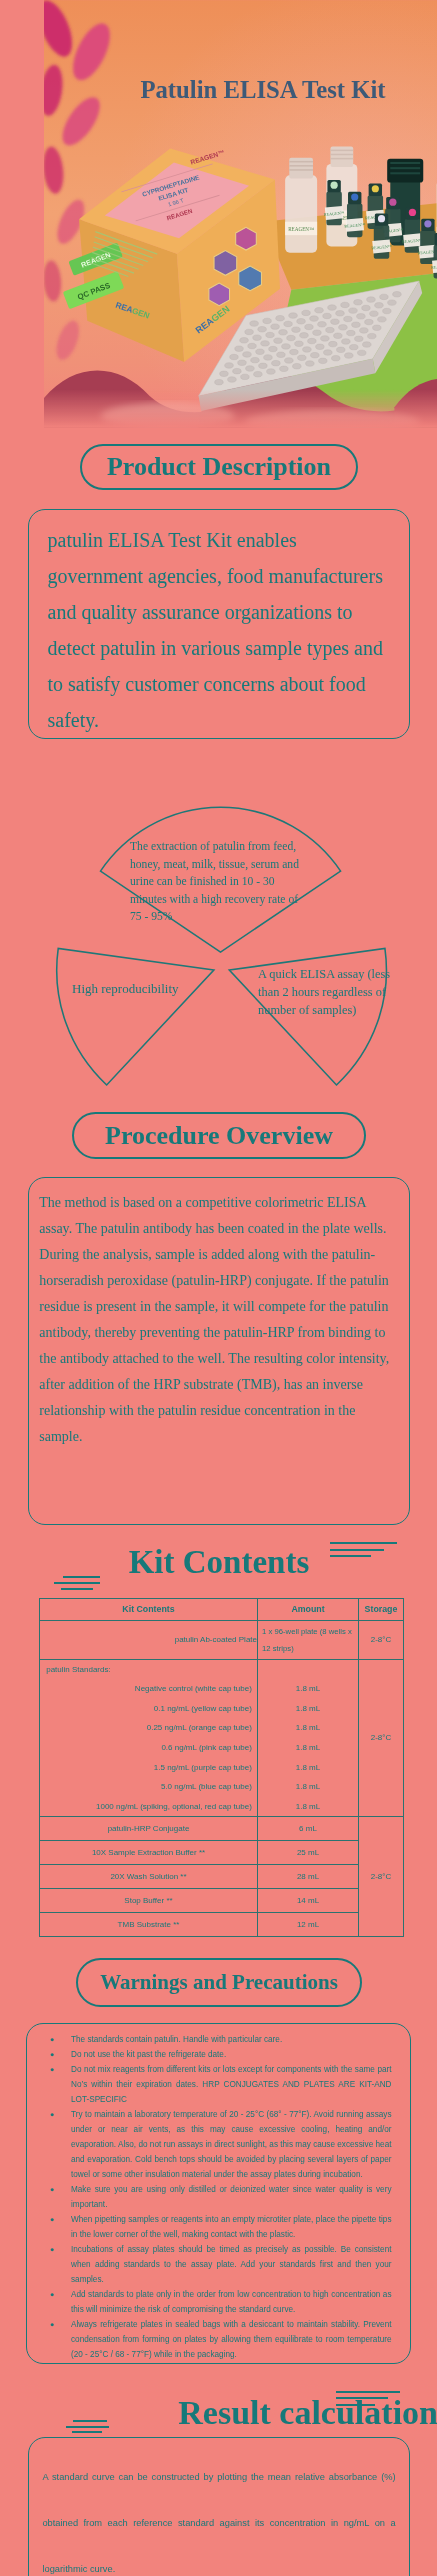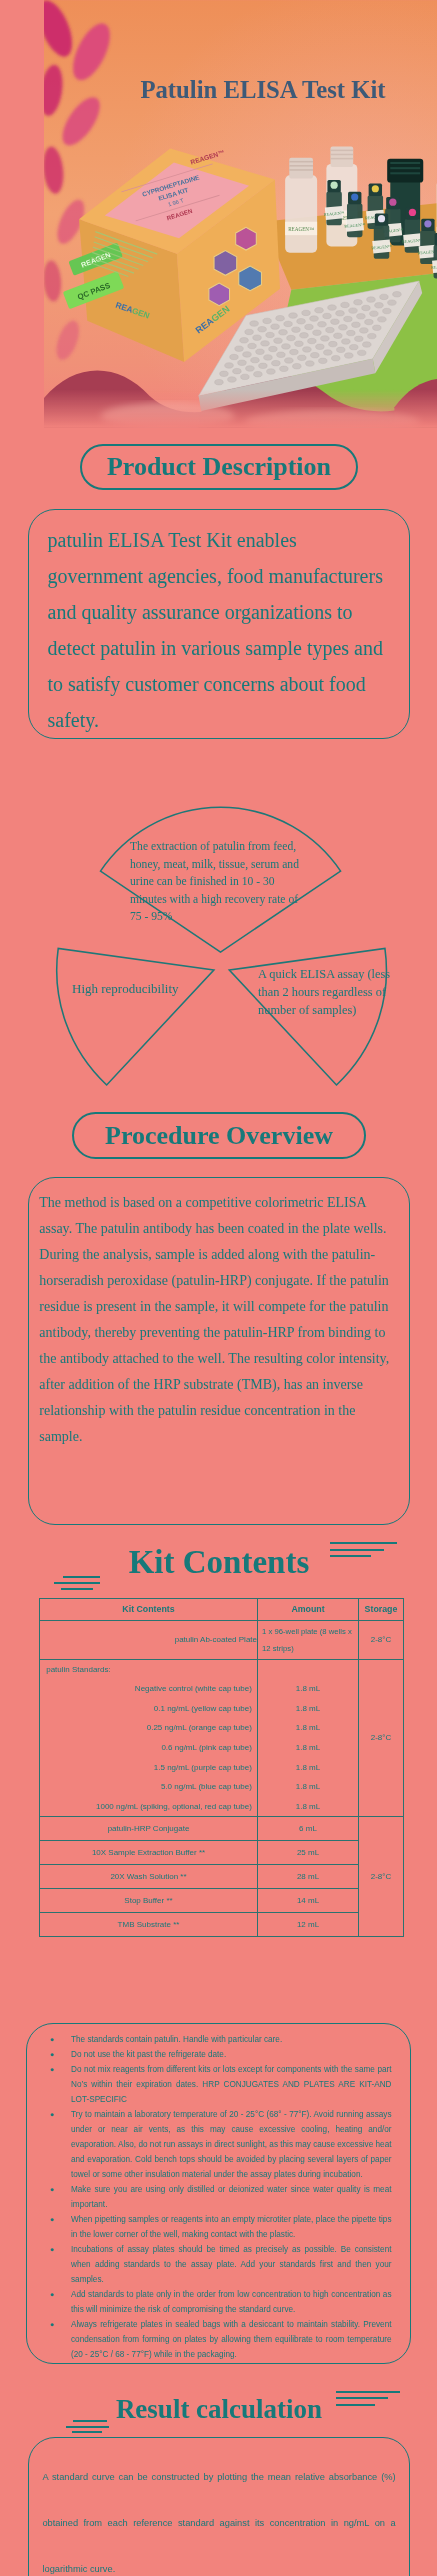--- a/index.html
+++ b/index.html
@@ -13,34 +13,34 @@
   #hero{position:absolute;top:0;left:0;width:438px;height:428px;margin-left:44px;}
   
   .round-header{position:absolute;left:50%;transform:translateX(-50%);
     border:2.1px solid var(--teal);border-radius:27px;color:var(--teal);
     font-weight:bold;display:flex;align-items:center;justify-content:center;
     font-family:"Liberation Serif","DejaVu Serif",serif;white-space:nowrap;}
   #pd-header{top:444px;width:274px;height:42px;font-size:26px;}
   #po-header{top:1112px;width:290px;height:43px;font-size:26px;}
   #wp-header{top:1958px;width:282px;height:45px;font-size:21px;}
   
-  .tbox{position:absolute;border:1.5px solid var(--teal);border-radius:27px;color:var(--teal);box-sizing:border-box;}
+  .tbox{position:absolute;border:1.5px solid var(--teal);border-radius:17px;color:var(--teal);box-sizing:border-box;}
   #desc-box{left:28px;top:509px;width:382px;height:230px;}
   #desc-box .txt{margin:12.4px 17.5px 0 18.5px;font-size:20px;line-height:36px;}
   #proc-box{left:28px;top:1177px;width:382px;height:348px;}
   #proc-box .txt{margin:12.4px 9.3px 0 10.3px;font-size:14px;line-height:26px;}
   #warn-box{left:26px;top:2023px;width:385px;height:341px;}
   #result-box{left:28px;top:2437px;width:382px;height:221px;}
   #result-box .txt{margin:15.5px 13.4px 0 13.4px;font-family:"Liberation Sans","DejaVu Sans",sans-serif;
      font-size:9.3px;line-height:46px;text-align:justify;}
   
   .lined-heading{position:absolute;left:0;width:438px;text-align:center;color:var(--teal);font-weight:bold;}
   #feature-h{top:742px;height:64px;font-size:33px;padding-top:13.4px;box-sizing:border-box;}
   #kc-h{top:1533px;height:64px;font-size:33px;padding-top:11.3px;box-sizing:border-box;}
-  #rc-h{top:2385px;height:57px;font-size:27px;padding-top:9.3px;box-sizing:border-box;}
+  #rc-h{top:2385px;height:57px;font-size:34px;padding-top:9.3px;box-sizing:border-box;text-align:right;}
   .dec{position:absolute;height:2.1px;background:var(--teal);}
   
   #pie{position:absolute;top:801px;left:0;width:438px;height:317px;}
   #pie svg{position:absolute;top:0;left:0;}
   .pie-text{position:absolute;color:var(--teal);}
   #pie-top-text{left:130px;top:37px;width:181px;font-size:11.6px;line-height:17.5px;}
   #pie-left-text{left:72px;top:180px;width:134px;font-size:13px;}
   #pie-right-text{left:258px;top:154px;width:141px;font-size:12.4px;line-height:18px;margin-top:10px;}
   
   #kit-table{position:absolute;left:39px;top:1598px;width:365px;border-collapse:collapse;
@@ -479,41 +479,44 @@
           <td>Stop Buffer **</td>
           <td>14 mL</td>
         </tr>
         <tr class="gen-row">
           <td>TMB Substrate **</td>
           <td>12 mL</td>
         </tr>
       </tbody>
   </table>
 
+  <div id="wp-header" class="round-header">
+    <span>Warnings and Precautions</span>
+  </div>
   <div id="warn-box" class="tbox">
     <div id="warn-list">
         <div class="warn-item">
           <span class="bullet">●</span>
           <span class="w-text">The standards contain patulin. Handle with particular care.</span>
         </div>
         <div class="warn-item">
           <span class="bullet">●</span>
           <span class="w-text">Do not use the kit past the refrigerate date.</span>
         </div>
         <div class="warn-item">
           <span class="bullet">●</span>
           <span class="w-text">Do not mix reagents from different kits or lots except for components with the same part No’s within their expiration dates. HRP CONJUGATES AND PLATES ARE KIT-AND LOT-SPECIFIC</span>
         </div>
         <div class="warn-item">
           <span class="bullet">●</span>
           <span class="w-text">Try to maintain a laboratory temperature of 20 - 25°C (68° - 77°F). Avoid running assays under or near air vents, as this may cause excessive cooling, heating and/or evaporation. Also, do not run assays in direct sunlight, as this may cause excessive heat and evaporation. Cold bench tops should be avoided by placing several layers of paper towel or some other insulation material under the assay plates during incubation.</span>
         </div>
         <div class="warn-item">
           <span class="bullet">●</span>
-          <span class="w-text">Make sure you are using only distilled or deionized water since water quality is meat important.</span>
+          <span class="w-text">Make sure you are using only distilled or deionized water since water quality is very important.</span>
         </div>
         <div class="warn-item">
           <span class="bullet">●</span>
           <span class="w-text">When pipetting samples or reagents into an empty microtiter plate, place the pipette tips in the lower corner of the well, making contact with the plastic.</span>
         </div>
         <div class="warn-item">
           <span class="bullet">●</span>
           <span class="w-text">Incubations of assay plates should be timed as precisely as possible. Be consistent when adding standards to the assay plate. Add your standards first and then your samples.</span>
         </div>
         <div class="warn-item">

